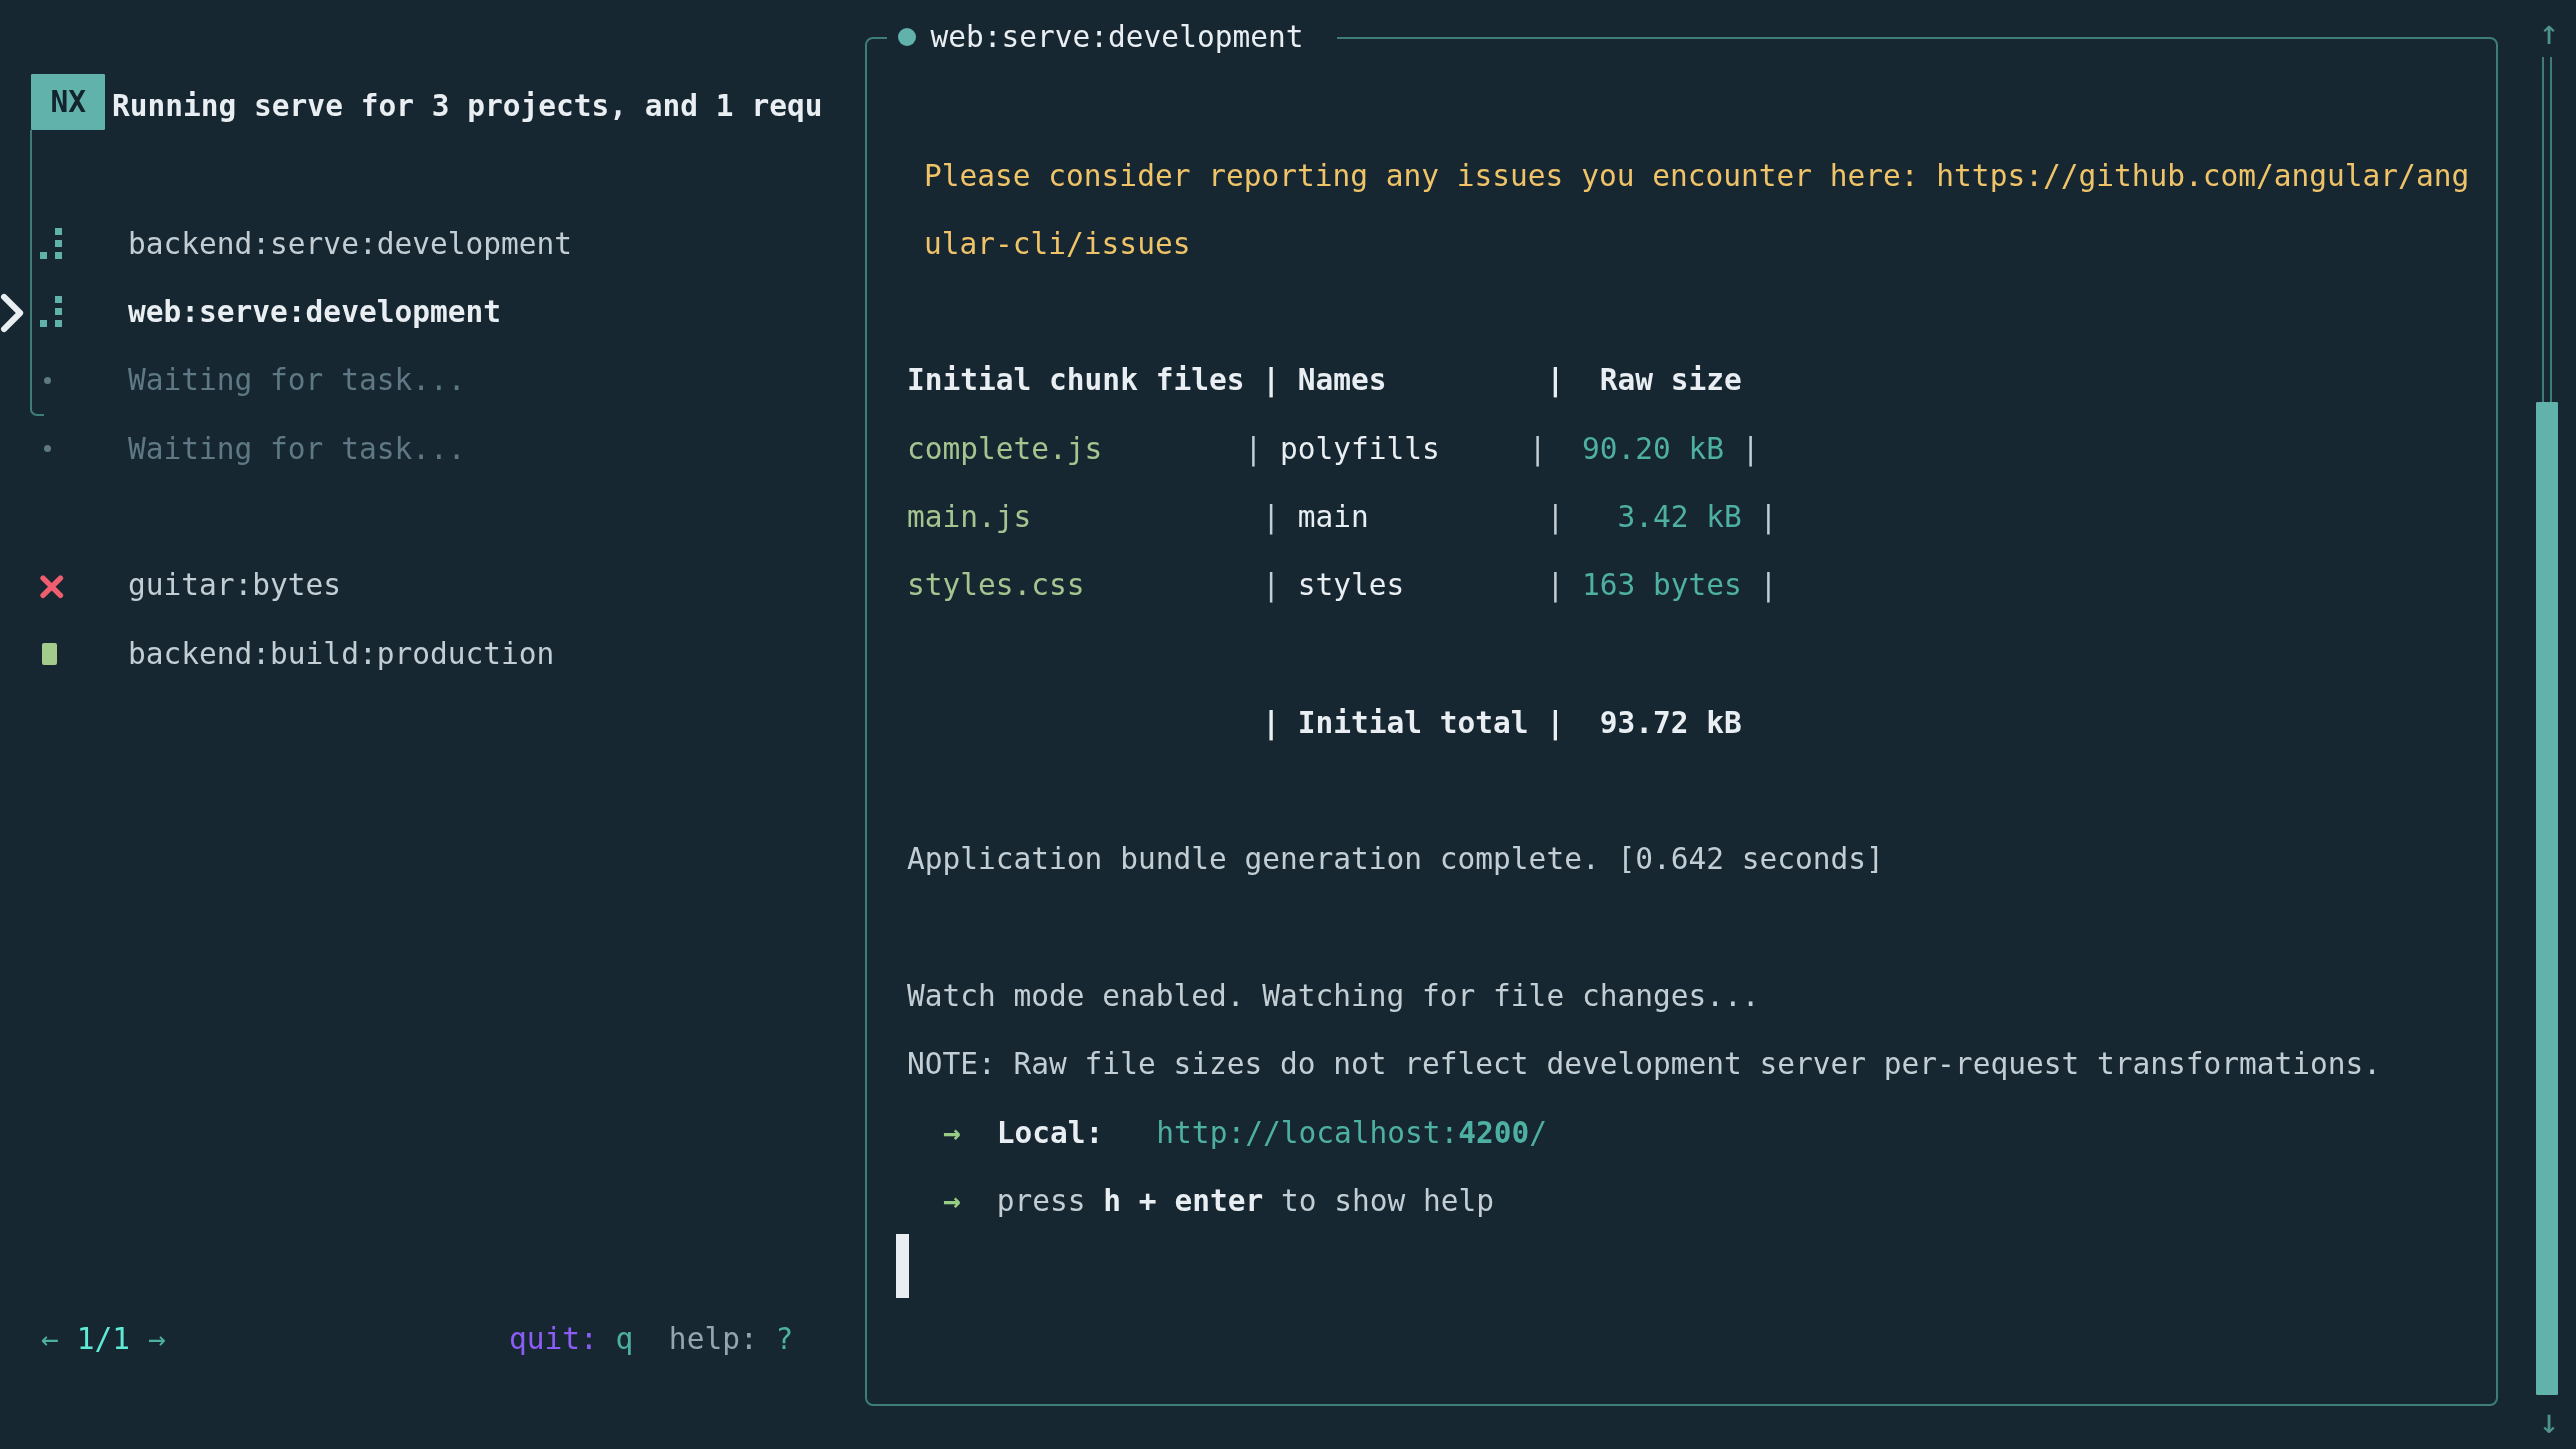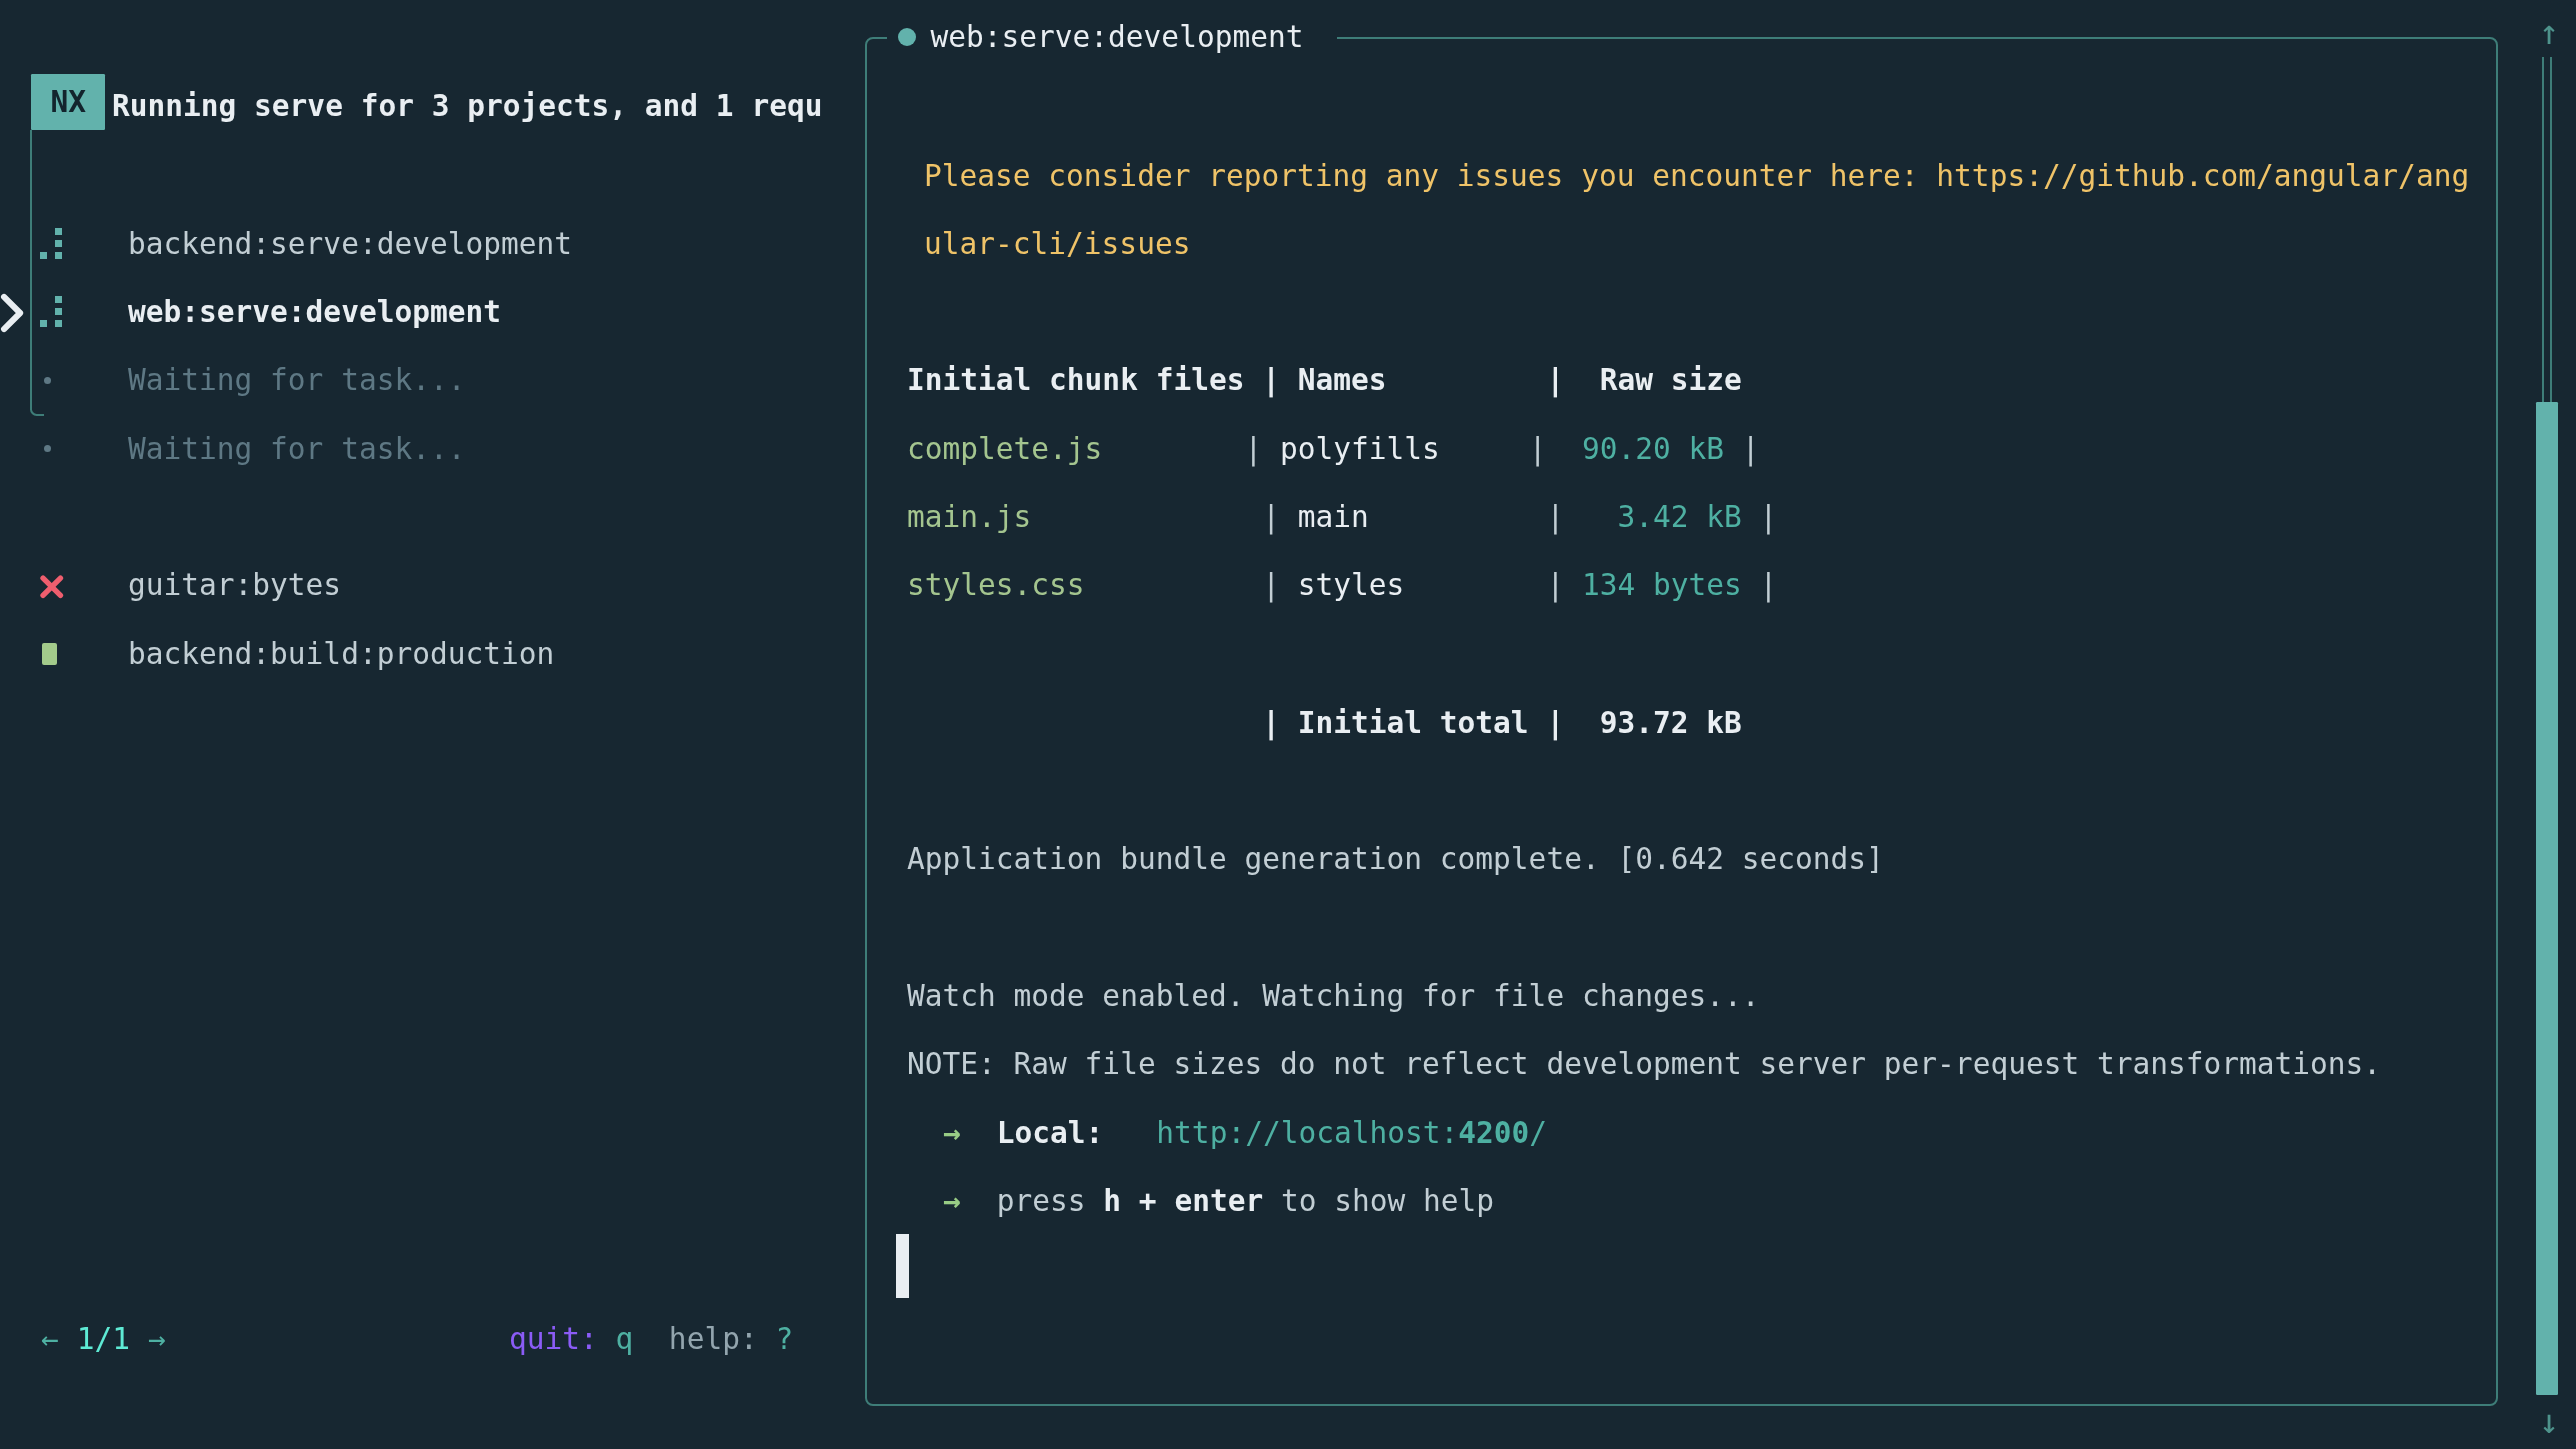--- a/index.html
+++ b/index.html
@@ -138,21 +138,21 @@
 
 <div class="line yellow" style="left:907px;top:142px">Please consider reporting any issues you encounter here: https://github.com/angular/ang</div>
 <div class="line yellow" style="left:907px;top:210px">ular-cli/issues</div>
 
 <div class="line bold bright" style="left:907px;top:346px">Initial chunk files | Names         |  Raw size</div>
 
 <div class="line" style="left:907px;top:415px"><span class="greenfile">complete.js</span><span class="fg">        | </span><span class="bright">polyfills</span><span class="fg">     |  </span><span class="tealval">90.20 kB</span><span class="fg"> |</span></div>
 
 <div class="line" style="left:907px;top:483px"><span class="greenfile">main.js</span><span class="fg">             | </span><span class="bright">main</span><span class="fg">          |   </span><span class="tealval">3.42 kB</span><span class="fg"> |</span></div>
 
-<div class="line" style="left:907px;top:551px"><span class="greenfile">styles.css</span><span class="fg">          | </span><span class="bright">styles</span><span class="fg">        | </span><span class="tealval">134 bytes</span><span class="fg"> |</span></div>
+<div class="line" style="left:907px;top:551px"><span class="greenfile">styles.css</span><span class="fg">          | </span><span class="bright">styles</span><span class="fg">        | </span><span class="tealval">163 bytes</span><span class="fg"> |</span></div>
 
 <div class="line bold bright" style="left:907px;top:689px"><span>                    | </span><span>Initial total</span><span> |  </span><span>93.72 kB</span></div>
 
 <div class="line" style="left:907px;top:825px">Application bundle generation complete. [0.642 seconds]</div>
 
 <div class="line" style="left:907px;top:962px">Watch mode enabled. Watching for file changes...</div>
 <div class="line" style="left:907px;top:1030px">NOTE: Raw file sizes do not reflect development server per-request transformations.</div>
 
 <div class="line" style="left:943px;top:1099px"><span class="garrow bold">→</span><span class="bright bold ml2">Local:</span><span class="tealtxt ml3"><span>http://localhost:</span><span class="bold">4200</span><span>/</span></span></div>
 

